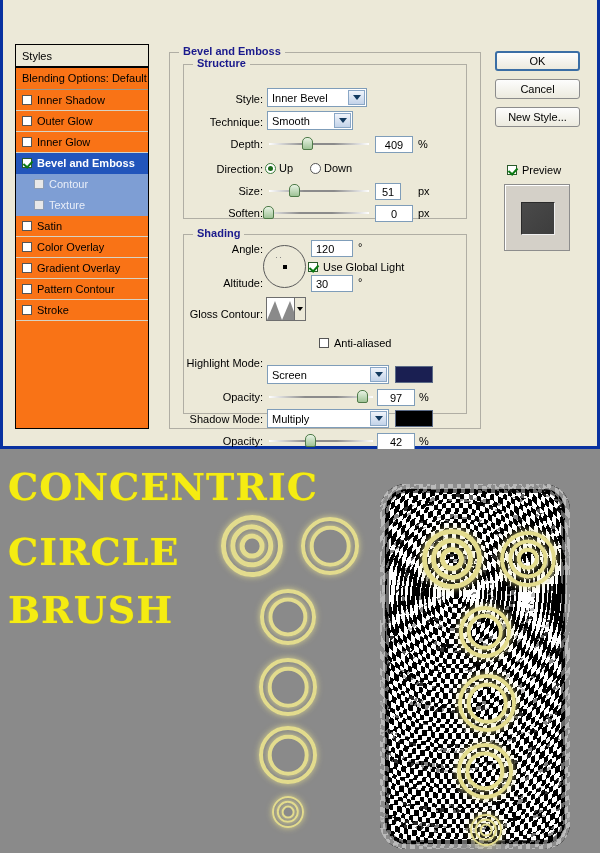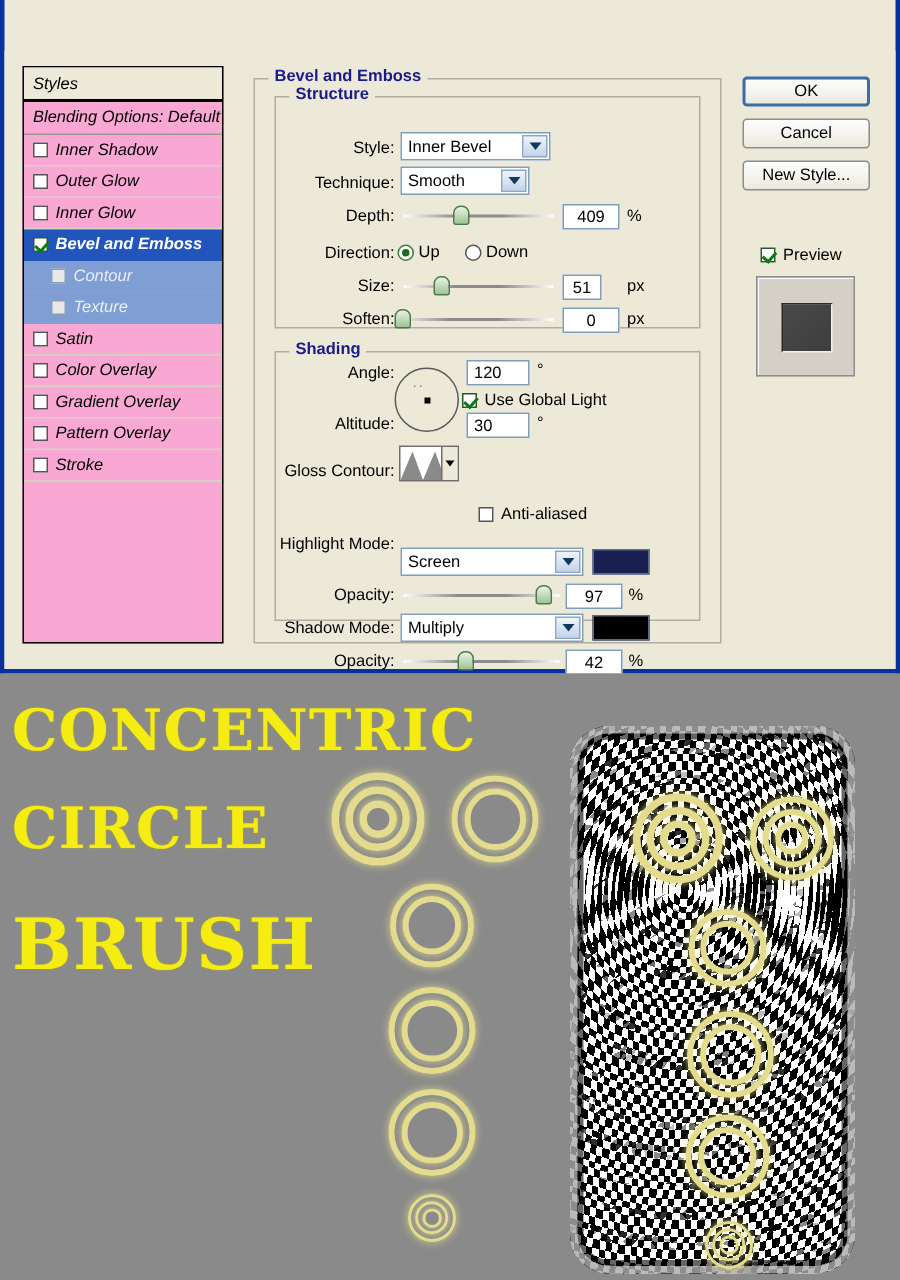--- a/index.html
+++ b/index.html
@@ -50,21 +50,21 @@
     transform-origin: center;
   }
   #close-btn::before { transform: translate(-50%,-50%) rotate(45deg); }
   #close-btn::after  { transform: translate(-50%,-50%) rotate(-45deg); }
 
   #dlgbody { position:absolute; left:0; top:34px; right:0; bottom:0; background:#ece9d8; }
 
   
   #styles-panel {
     position:absolute; left:12px; top:10px; width:134px; height:385px;
-    background:#f9a8d4; border:1px solid #000;font-style:italic; 
+    background:#f97316; border:1px solid #000; 
   }
   .panel-hdr {
     height:23px; line-height:22px; padding-left:6px;
     font-size:11px; color:#000; background:#ece9d8;
     border-bottom:2px solid #000;
   }
   .blend-row {
     height:22px; line-height:21px; padding-left:6px;
     font-size:11px; color:#000; border-bottom:1px solid #9a9a8e;
     cursor:pointer;
@@ -211,21 +211,21 @@
     background:#8a8a8a; overflow:hidden;
   }
   .headline {
     position:absolute; color:#f5ec12;
     font-family:"DejaVu Serif", serif;
     font-weight:bold; letter-spacing:1px;
     text-shadow: 0 0 1px #c9c20a;
   }
   #hl1 { left:8px; top:15px; font-size:38px; }
   #hl2 { left:8px; top:80px; font-size:38px; }
-  #hl3 { left:8px; top:154px; font-size:47px; }
+  #hl3 { left:8px; top:138px; font-size:38px; }
 
   .ring-set { position:absolute; }
   .ring {
     position:absolute; border-radius:50%;
     border-style:solid; border-color:#e3dc8e;
     box-shadow: 0 0 6px rgba(227,220,142,.85);
     left:50%; top:50%; transform:translate(-50%,-50%);
   }
 
   
@@ -304,21 +304,21 @@
           <div class="eff-row">
             <span class="cb"></span>
             <span>Color Overlay</span>
           </div>
           <div class="eff-row">
             <span class="cb"></span>
             <span>Gradient Overlay</span>
           </div>
           <div class="eff-row">
             <span class="cb"></span>
-            <span>Pattern Overlay</span>
+            <span>Pattern Contour</span>
           </div>
           <div class="eff-row">
             <span class="cb"></span>
             <span>Stroke</span>
           </div>
         </div>
     </div>
 
     <div class="groupbox" id="bevel-group">
       <div class="grouptitle">Bevel and Emboss</div>

